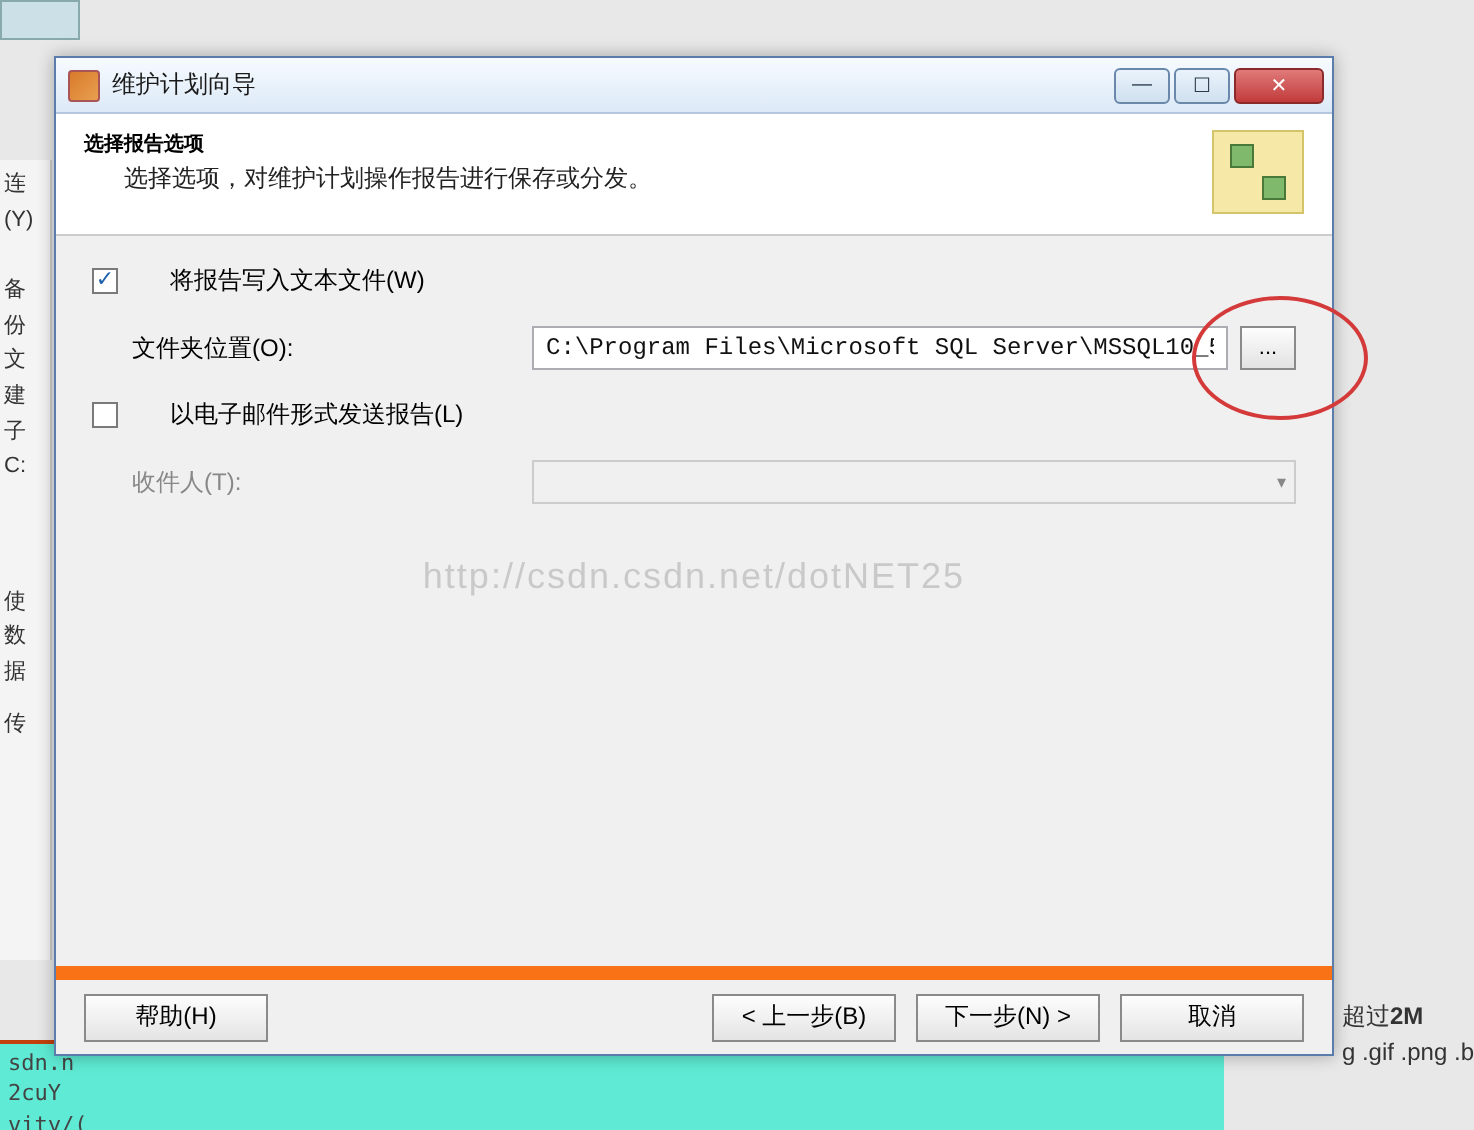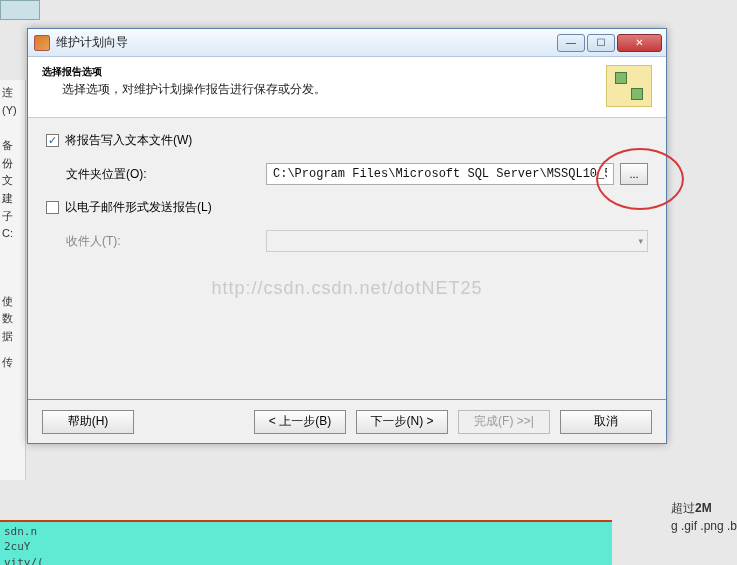--- a/index.html
+++ b/index.html
@@ -22,21 +22,21 @@
     position: absolute; left: 0; bottom: 0; width: 612px; height: 45px;
     background: #5eead4; border-top: 2px solid #c2410c;
     font-size: 11px; color: #444; padding: 2px 4px; line-height: 1.4;
     font-family: Consolas, monospace;
     white-space: pre;
   }
   
   .dialog {
     position: absolute;
     left: 27px; top: 28px;
-    width: 640px; height: 416px;
+    width: 640px; height: 500px;
     background: #a21caf;
     border: 1px solid #5a7dab;
     box-shadow: 0 0 8px rgba(0,0,0,0.3);
     display: flex; flex-direction: column;
   }
   .titlebar {
     height: 28px;
     background: linear-gradient(to bottom, #f7fbff, #dce9f7);
     border-bottom: 1px solid #b5c7de;
     display: flex; align-items: center;
@@ -93,21 +93,21 @@
     padding: 14px 18px;
     position: relative;
   }
   .row { display:flex; align-items:center; margin-bottom: 14px; }
   .checkbox-row .cb {
     width:13px; height:13px; border:1px solid #7a7a7a; background:#fff;
     display:inline-flex; align-items:center; justify-content:center;
     margin-right:6px; cursor:pointer;
     color:#1a5fab; font-size:11px; line-height:1;
   }
-  .checkbox-row label { color:#000; cursor:pointer; }
+  .checkbox-row label { color:#000; cursor:pointer;margin-left:20px; }
   .field-row { padding-left: 20px; display:flex; }
   .field-label { width: 200px; color:#000; }
   .field-label.disabled { color:#888; }
   .text-input {
     flex:1; height:22px; border:1px solid #abadb3;
     background:#fff; padding:2px 6px;
     font-family: "Courier New", monospace; font-size:12px;
     color:#111;
   }
   .browse-btn {
@@ -131,21 +131,21 @@
   }
   
   .ellipse {
     position:absolute; width:88px; height:62px;
     border:2px solid #d43a3a; border-radius:50%;
     top:30px; right:-18px; pointer-events:none;
   }
   
   .footer {
     height:44px; background:#f0f0f0;
-    border-top:1px solid #f97316;
+    border-top:7px solid #f97316;
     display:flex; align-items:center;
     padding:0 14px; gap:10px;
   }
   .footer .spacer { flex:1; }
   .btn {
     min-width:92px; height:24px;
     border:1px solid #8a8a8a;
     background:linear-gradient(to bottom,#fdfdfd,#e4e4e4);
     font-size:12px; color:#000;
     display:inline-flex; align-items:center; justify-content:center;
@@ -230,16 +230,15 @@
     </div>
 
     <div class="watermark">http://csdn.csdn.net/dotNET25</div>
   </div>
 
   <div class="footer">
     <div class="btn">帮助(H)</div>
     <div class="spacer"></div>
     <div class="btn">&lt; 上一步(B)</div>
     <div class="btn">下一步(N) &gt;</div>
-    <div class="btn disabled">完成(F) &gt;&gt;|</div>
     <div class="btn">取消</div>
   </div>
 </div>
 
 </body></html>

